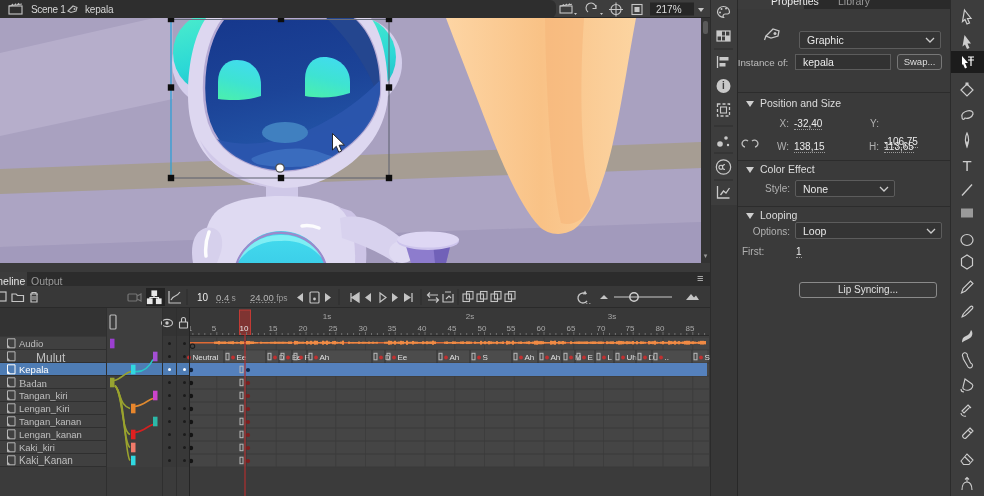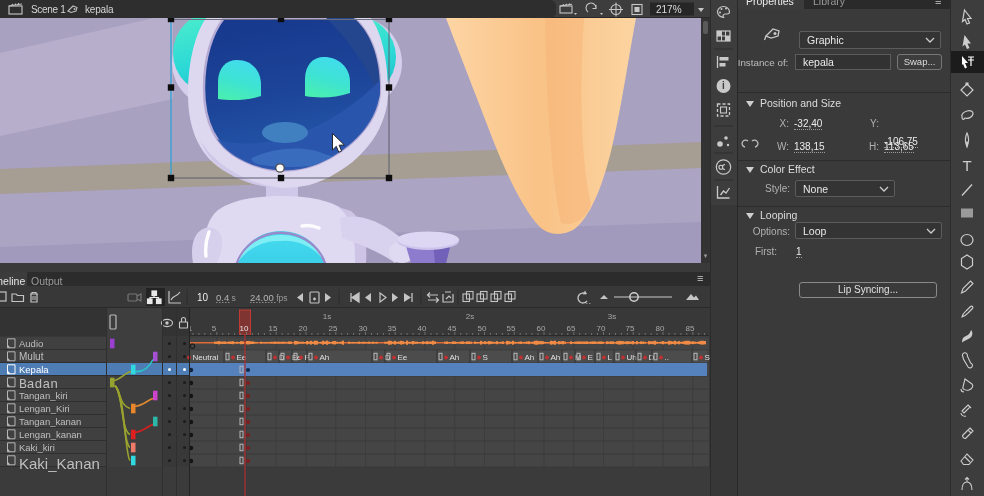--- a/index.html
+++ b/index.html
@@ -620,38 +620,38 @@
 <path d="M2.5,6.5 L5.5,9.8 L2.5,9.8 Z" fill="#b5b5b5"></path>
     </svg>
 <div style="position:absolute;left:19px;top:337.8px;font-size:9.5px;color:#bfbfbf;font-family:'Liberation Sans',sans-serif;white-space:nowrap">Audio</div>
 <div style="position:absolute;left:168px;top:341.9px;width:3.4px;height:3.4px;border-radius:50%;background:#1b1b1b"></div>
 <div style="position:absolute;left:182.5px;top:341.9px;width:3.4px;height:3.4px;border-radius:50%;background:#1b1b1b"></div>
 <div style="position:absolute;left:0;top:350.0px;width:106px;height:12.0px;background:#404040;border-bottom:1px solid #2f2f2f"></div>
 <svg style="position:absolute;left:5px;top:351.4px" width="12" height="11" viewBox="0 0 12 11">
 <path d="M2.5,0.8 L10,0.8 L10,9.8 L2.5,9.8 Z" fill="none" stroke="#b5b5b5" stroke-width="1"></path>
 <path d="M2.5,6.5 L5.5,9.8 L2.5,9.8 Z" fill="#b5b5b5"></path>
     </svg>
-<div style="position:absolute;left:19px;top:350.8px;font-size:10px;color:#bfbfbf;font-family:'Liberation Sans',sans-serif;white-space:nowrap">Mulut</div>
+<div style="position:absolute;left:36px;top:350.8px;font-size:12px;color:#bfbfbf;font-family:'Liberation Sans',sans-serif;white-space:nowrap">Mulut</div>
 <div style="position:absolute;left:168px;top:354.9px;width:3.4px;height:3.4px;border-radius:50%;background:#1b1b1b"></div>
 <div style="position:absolute;left:182.5px;top:354.9px;width:3.4px;height:3.4px;border-radius:50%;background:#1b1b1b"></div>
 <div style="position:absolute;left:0;top:363.0px;width:162px;height:12.0px;background:#4e7cb4;border-bottom:1px solid #2f2f2f"></div>
 <div style="position:absolute;left:162px;top:363.0px;width:27px;height:12.0px;background:#4e7cb4;border-bottom:1px solid #2f2f2f"></div>
 <svg style="position:absolute;left:5px;top:364.4px" width="12" height="11" viewBox="0 0 12 11">
 <path d="M2.5,0.8 L10,0.8 L10,9.8 L2.5,9.8 Z" fill="none" stroke="#ffffff" stroke-width="1"></path>
 <path d="M2.5,6.5 L5.5,9.8 L2.5,9.8 Z" fill="#ffffff"></path>
     </svg>
 <div style="position:absolute;left:19px;top:363.8px;font-size:9.5px;color:#ffffff;font-family:'Liberation Sans',sans-serif;white-space:nowrap">Kepala</div>
 <div style="position:absolute;left:168px;top:367.9px;width:3.4px;height:3.4px;border-radius:50%;background:#ffffff"></div>
 <div style="position:absolute;left:182.5px;top:367.9px;width:3.4px;height:3.4px;border-radius:50%;background:#ffffff"></div>
 <div style="position:absolute;left:0;top:376.0px;width:106px;height:12.0px;background:#404040;border-bottom:1px solid #2f2f2f"></div>
 <svg style="position:absolute;left:5px;top:377.4px" width="12" height="11" viewBox="0 0 12 11">
 <path d="M2.5,0.8 L10,0.8 L10,9.8 L2.5,9.8 Z" fill="none" stroke="#b5b5b5" stroke-width="1"></path>
 <path d="M2.5,6.5 L5.5,9.8 L2.5,9.8 Z" fill="#b5b5b5"></path>
     </svg>
-<div style="position:absolute;left:19px;top:376.8px;font-size:13px;color:#bfbfbf;font-family:Liberation Mono, monospace;white-space:nowrap">Badan</div>
+<div style="position:absolute;left:19px;top:376.8px;font-size:11px;color:#bfbfbf;font-family:Liberation Serif, serif;white-space:nowrap">Badan</div>
 <div style="position:absolute;left:168px;top:380.9px;width:3.4px;height:3.4px;border-radius:50%;background:#1b1b1b"></div>
 <div style="position:absolute;left:182.5px;top:380.9px;width:3.4px;height:3.4px;border-radius:50%;background:#1b1b1b"></div>
 <div style="position:absolute;left:0;top:389.0px;width:106px;height:12.0px;background:#404040;border-bottom:1px solid #2f2f2f"></div>
 <svg style="position:absolute;left:5px;top:390.4px" width="12" height="11" viewBox="0 0 12 11">
 <path d="M2.5,0.8 L10,0.8 L10,9.8 L2.5,9.8 Z" fill="none" stroke="#b5b5b5" stroke-width="1"></path>
 <path d="M2.5,6.5 L5.5,9.8 L2.5,9.8 Z" fill="#b5b5b5"></path>
     </svg>
 <div style="position:absolute;left:19px;top:389.8px;font-size:9.5px;color:#bfbfbf;font-family:'Liberation Sans',sans-serif;white-space:nowrap">Tangan_kiri</div>
 <div style="position:absolute;left:168px;top:393.9px;width:3.4px;height:3.4px;border-radius:50%;background:#1b1b1b"></div>
 <div style="position:absolute;left:182.5px;top:393.9px;width:3.4px;height:3.4px;border-radius:50%;background:#1b1b1b"></div>
@@ -685,21 +685,21 @@
 <path d="M2.5,6.5 L5.5,9.8 L2.5,9.8 Z" fill="#b5b5b5"></path>
     </svg>
 <div style="position:absolute;left:19px;top:441.8px;font-size:9.5px;color:#bfbfbf;font-family:'Liberation Sans',sans-serif;white-space:nowrap">Kaki_kiri</div>
 <div style="position:absolute;left:168px;top:445.9px;width:3.4px;height:3.4px;border-radius:50%;background:#1b1b1b"></div>
 <div style="position:absolute;left:182.5px;top:445.9px;width:3.4px;height:3.4px;border-radius:50%;background:#1b1b1b"></div>
 <div style="position:absolute;left:0;top:454.0px;width:106px;height:12.0px;background:#404040;border-bottom:1px solid #2f2f2f"></div>
 <svg style="position:absolute;left:5px;top:455.4px" width="12" height="11" viewBox="0 0 12 11">
 <path d="M2.5,0.8 L10,0.8 L10,9.8 L2.5,9.8 Z" fill="none" stroke="#b5b5b5" stroke-width="1"></path>
 <path d="M2.5,6.5 L5.5,9.8 L2.5,9.8 Z" fill="#b5b5b5"></path>
     </svg>
-<div style="position:absolute;left:19px;top:454.8px;font-size:15px;color:#bfbfbf;font-family:'Liberation Sans',sans-serif;white-space:nowrap">Kaki_Kanan</div>
+<div style="position:absolute;left:19px;top:454.8px;font-size:10px;color:#bfbfbf;font-family:'Liberation Sans',sans-serif;white-space:nowrap">Kaki_Kanan</div>
 <div style="position:absolute;left:168px;top:458.9px;width:3.4px;height:3.4px;border-radius:50%;background:#1b1b1b"></div>
 <div style="position:absolute;left:182.5px;top:458.9px;width:3.4px;height:3.4px;border-radius:50%;background:#1b1b1b"></div>
 <div style="position:absolute;left:106px;top:308px;width:1px;height:188px;background:#2f2f2f"></div>
 <div style="position:absolute;left:162px;top:308px;width:1px;height:188px;background:#2f2f2f"></div>
 <div style="position:absolute;left:176px;top:308px;width:1px;height:188px;background:#2f2f2f"></div>
 <div style="position:absolute;left:189px;top:308px;width:1px;height:188px;background:#242424"></div>
 <svg style="position:absolute;left:0;top:308px" width="189" height="188" viewBox="0 308 189 188" fill="none">
       <path d="M135,371.5 C144,372.5 149,367.5 153,359.5" stroke="#28c8c8" stroke-width="1.6"></path>
       <path d="M114,380.5 C121,379.5 125,372.5 131,371.5" stroke="#9aa32e" stroke-width="1.6"></path>
       <path d="M115,385.5 C122,394.5 119,404.5 130,408.5" stroke="#9aa32e" stroke-width="1.6"></path>
@@ -762,21 +762,21 @@
       </g>
 <line x1="4" y1="180" x2="23" y2="180" stroke="#2e2e2e"></line>
 <g transform="translate(13.5,192)" stroke="#c9c9c9" stroke-width="1.3" fill="none">
         <path d="M-6,-6 v12 h12"></path>
         <path d="M-3,3 l3,-4 l2.5,2 l3.5,-5"></path>
       </g>
 </svg>
 <div style="position:absolute;left:737px;top:0;width:213px;height:496px;background:#3a3a3a;border-left:1px solid #282828"></div>
 <div style="position:absolute;left:737px;top:0;width:213px;height:9px;background:#2a2a2a"></div>
 <div style="position:absolute;left:738px;top:0;width:66px;height:9px;background:#3c3c3c"></div>
-<div style="position:absolute;left:737px;top:0;width:215px;height:9px;overflow:hidden">
+<div style="position:absolute;left:762px;top:0;width:215px;height:9px;overflow:hidden">
       <span style="position:absolute;left:9px;top:-5px;font:10.5px 'Liberation Sans';color:#ececec">Properties</span>
       <span style="position:absolute;left:76px;top:-5px;font:10.5px 'Liberation Sans';color:#999999">Library</span>
       <span style="position:absolute;left:198px;top:-5px;color:#cccccc;font-size:11px">≡</span>
     </div>
 <svg style="position:absolute;left:763px;top:24px" width="20" height="20" viewBox="0 0 20 20">
 <path d="M3,12 L10,5 L16,7 L15,12 L8,14 Z" fill="none" stroke="#c9c9c9" stroke-width="1.3"></path>
 <circle cx="12" cy="9.5" r="1.5" fill="#c9c9c9"></circle>
       <path d="M3,12 l-1.5,4" stroke="#c9c9c9" stroke-width="1.3"></path>
     </svg>
 <div style="position:absolute;left:799px;top:31px;width:142px;height:18px;background:#343434;border:1px solid #5c5c5c;border-radius:2px;box-sizing:border-box"></div>
@@ -822,21 +822,21 @@
 <svg style="position:absolute;left:746px;top:213px" width="8" height="6" viewBox="0 0 8 6">
       <path d="M0,0 h8 l-4,6 Z" fill="#cfcfcf"></path>
     </svg>
 <div style="position:absolute;left:760px;top:209px;font:10.5px 'Liberation Sans';color:#dcdcdc">Looping</div>
 <div style="position:absolute;left:742px;top:226px;width:48px;text-align:right;font:10px 'Liberation Sans';color:#b0b0b0">Options:</div>
 <div style="position:absolute;left:795px;top:222px;width:147px;height:17px;background:#343434;border:1px solid #5c5c5c;border-radius:2px;box-sizing:border-box"></div>
 <div style="position:absolute;left:803px;top:225px;font:10.5px 'Liberation Sans';color:#e8e8e8">Loop</div>
 <svg style="position:absolute;left:926px;top:228px" width="10" height="6" viewBox="0 0 10 6">
       <path d="M1,1 L5,5 L9,1" stroke="#cccccc" stroke-width="1.3" fill="none"></path>
     </svg>
-<div style="position:absolute;left:742px;top:246px;width:48px;text-align:center;font:10px 'Liberation Sans';color:#b0b0b0">First:</div>
+<div style="position:absolute;left:742px;top:246px;width:48px;text-align:left;font:10px 'Liberation Sans';color:#b0b0b0">First:</div>
 <div style="position:absolute;left:796px;top:246px;font:10px 'Liberation Sans';color:#ececec;border-bottom:1px dotted #9a9a9a">1</div>
 <div style="position:absolute;left:799px;top:282px;width:138px;height:16px;background:#3a3a3a;border:1px solid #8a8a8a;border-radius:3px;box-sizing:border-box;text-align:center;color:#e0e0e0;font:10px/14px 'Liberation Sans'">Lip Syncing...</div>
 <svg style="position:absolute;left:950px;top:0" width="34" height="496" viewBox="0 0 34 496">
 <rect x="0" y="0" width="34" height="496" fill="#3d3d3d"></rect>
 <line x1="0.5" y1="0" x2="0.5" y2="496" stroke="#2b2b2b"></line>
 <rect x="1" y="51" width="33" height="22" fill="#1c1c1c"></rect>
 <g transform="translate(17,17)">
         <path d="M-2.5,-7 L4,1.5 L0.5,1.5 L2.5,6 L0,7 L-2,2.5 L-4.5,4.5 Z" fill="none" stroke="#cdcdcd" stroke-width="1.2"></path>
       </g>
       <g transform="translate(17,42)">

